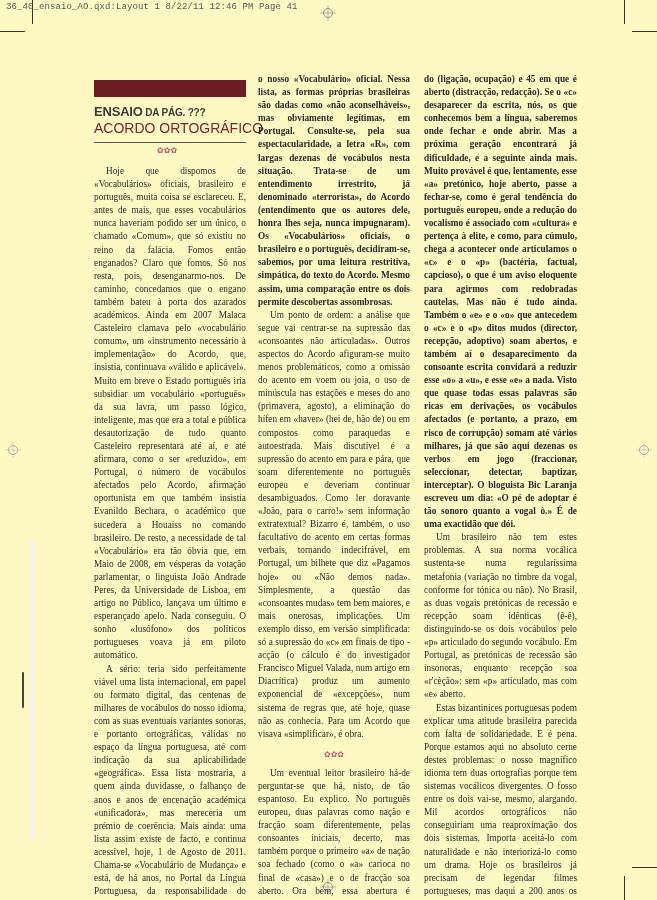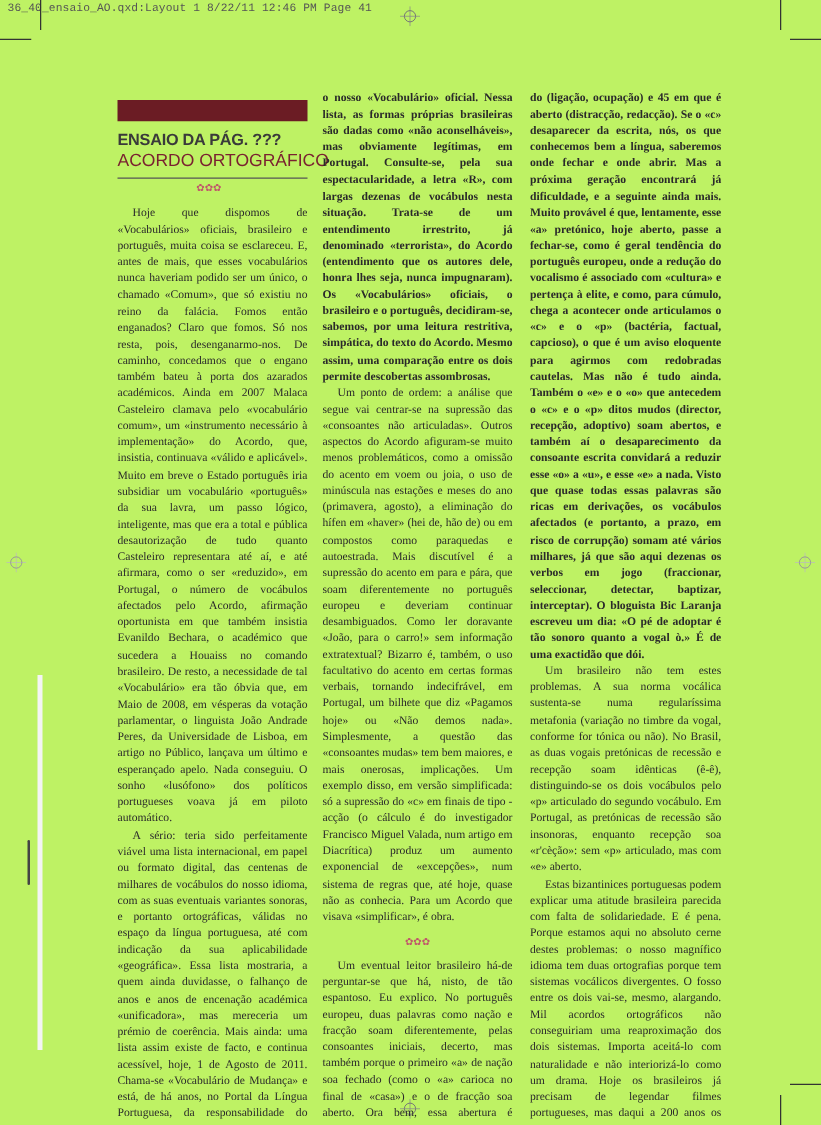--- a/index.html
+++ b/index.html
@@ -1,17 +1,17 @@
 <!DOCTYPE html>
 <html><head>
 <meta charset="utf-8">
 <style>
   html, body { margin: 0; padding: 0; background: #ffffff; }
   body { width: 657px; height: 900px; position: relative; overflow: hidden; }
-  .page { position: absolute; inset: 0; background: #bef264; }
+  .page { position: absolute; inset: 0; background: #fef9c3; }
 
   .slug {
     position: absolute; left: 6px; top: 2px;
     font-family: "Liberation Mono", "DejaVu Sans Mono", monospace;
     font-size: 9px; color: #555; white-space: nowrap; letter-spacing: 0.1px;
   }
 
   
   .crop { position: absolute; background: #333; }
   .reg { position: absolute; width: 16px; height: 16px; }
@@ -25,21 +25,21 @@
   }
   .col p { margin: 0; text-indent: 12px; }
   .col p.noindent { text-indent: 0; font-weight: bold; }
 
   .header-bar { position: absolute; left: 94px; top: 80px; width: 152px; height: 17px; background: #6b1c24; }
   .kicker {
     position: absolute; left: 94px; top: 104px;
     font-family: "Liberation Sans", "DejaVu Sans", sans-serif;
     font-size: 13px; font-weight: bold; color: #3a3a3a; letter-spacing: -0.2px;
   }
-  .kicker .small { font-size: 13px; font-weight: bold; }
+  .kicker .small { font-size: 10px; font-weight: bold; }
   .headline {
     position: absolute; left: 94px; top: 120px;
     font-family: "Liberation Sans", "DejaVu Sans", sans-serif;
     font-size: 14px; font-weight: normal; color: #7a2230; letter-spacing: 0px;
   }
   .rule { position: absolute; left: 94px; top: 142px; width: 152px; height: 1px; background: #555; }
   .ornament {
     position: absolute; font-size: 8px; color: #c0566a; letter-spacing: 0;
     font-family: "DejaVu Sans", sans-serif;
   }

